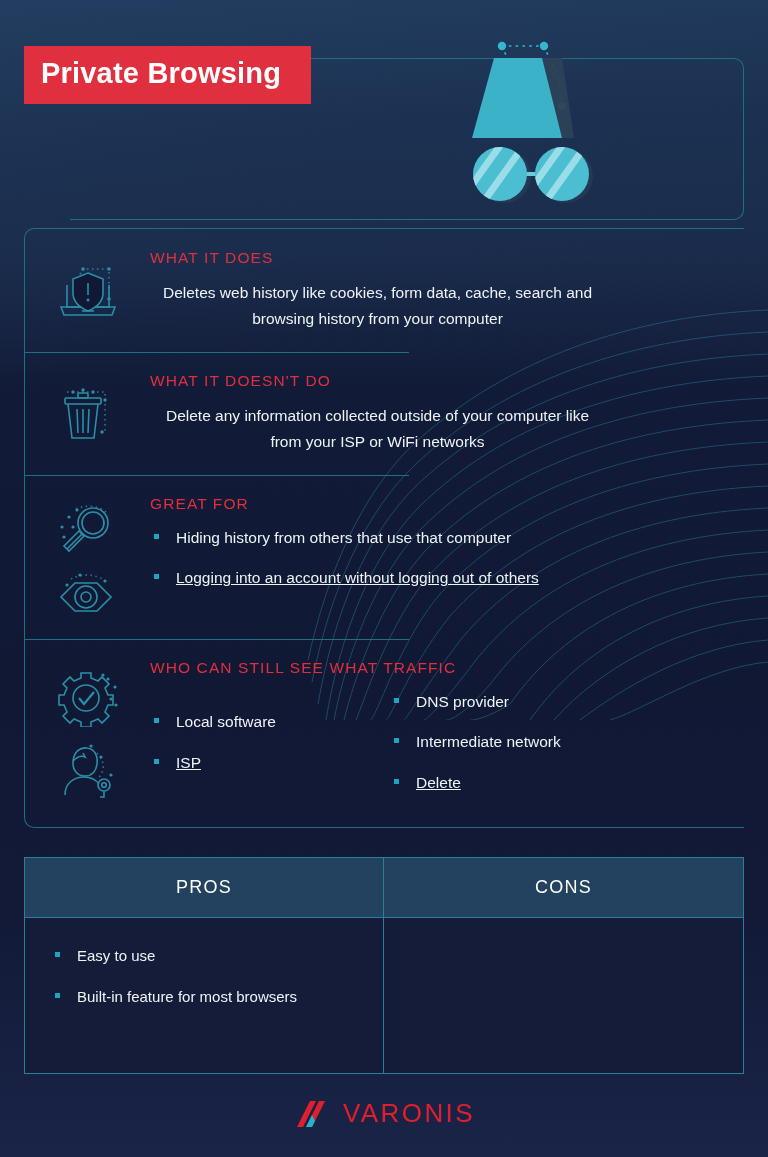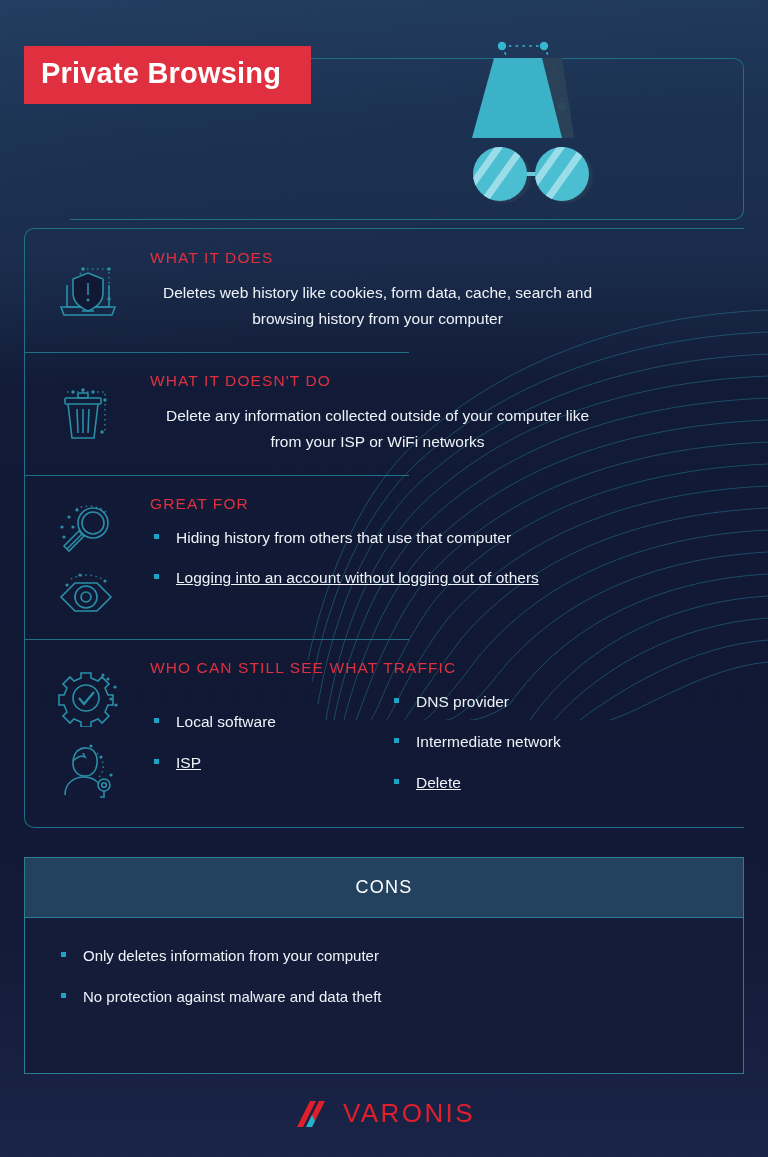--- a/index.html
+++ b/index.html
@@ -475,28 +475,31 @@
               <li>Delete</li>
             </ul>
           </div>
         </div>
       </div>
     </div>
 
   </div>
 
   <div id="proscons">
+    <div class="pc-col pc-left">
+      <div class="pc-head">PROS</div>
+      <div class="pc-body">
+        <ul>
+          <li>Easy to use</li>
+          <li>Built-in feature for most browsers</li>
+        </ul>
+      </div>
+    </div>
     <div class="pc-col pc-right">
       <div class="pc-head">CONS</div>
-      <div class="pc-body cons-body">
-        <ul>
-          <li>Only deletes information from your computer</li>
-          <li>No protection against malware and data theft</li>
-        </ul>
-      </div>
     </div>
   </div>
 
   <div id="footer">
     <div id="logo">
       <svg width="44" height="30" viewBox="0 0 44 30">
         <path d="M4 28 L 17 2 L 23 2 L 10 28 Z" fill="#e01f2d"></path>
         <path d="M13 28 L 26 2 L 32 2 L 19 28 Z" fill="#e01f2d"></path>
         <path d="M13 28 L 19 16 L 22 22 L 19 28 Z" fill="#1fb5cf"></path>
       </svg>

